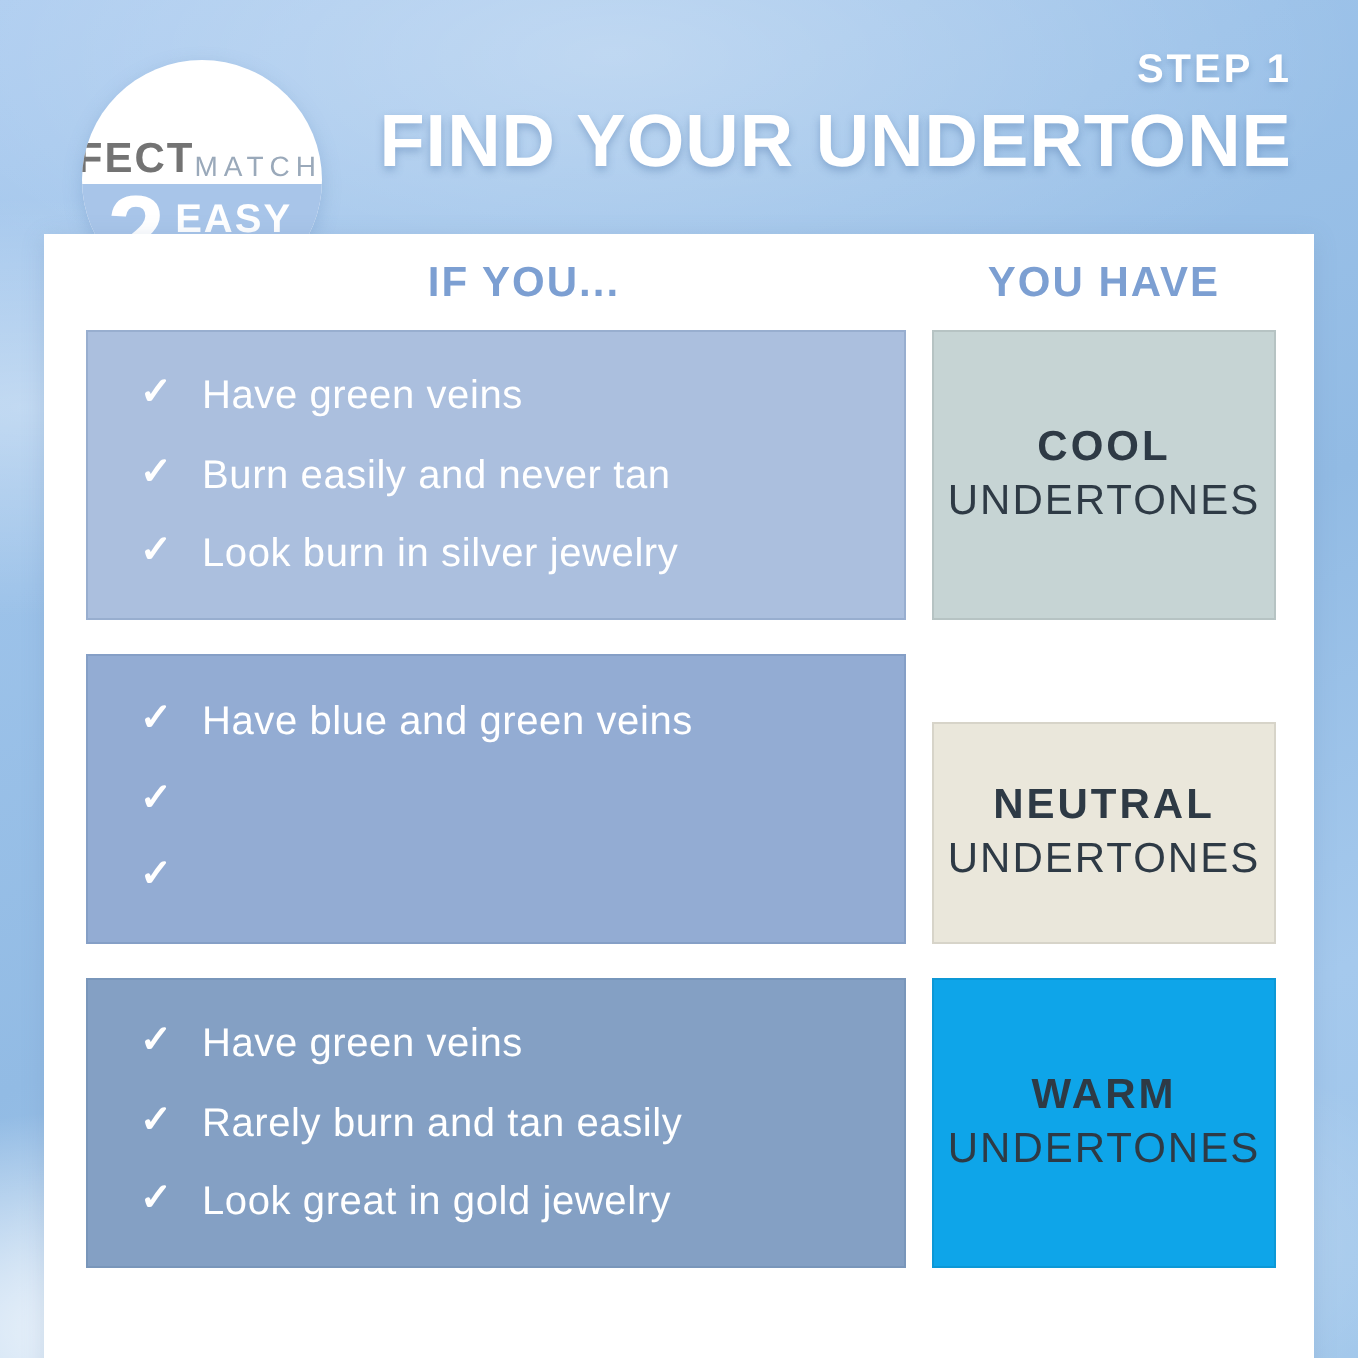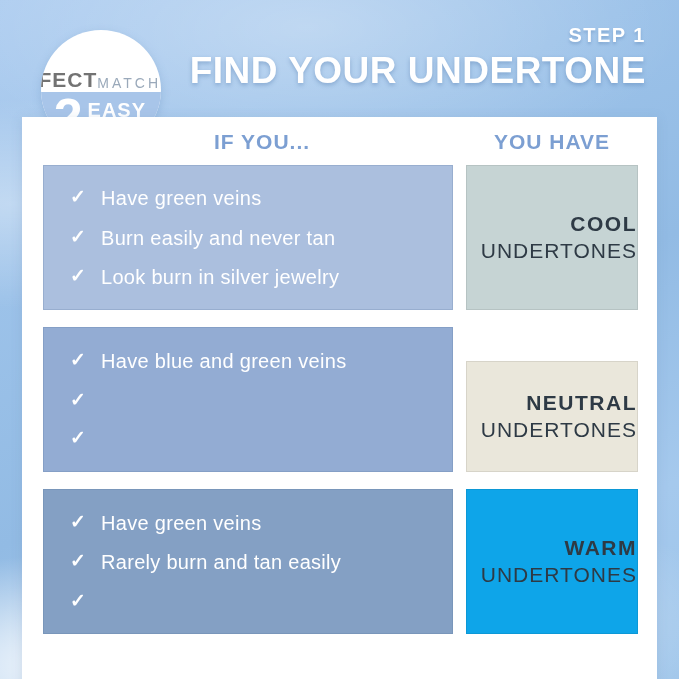--- a/index.html
+++ b/index.html
@@ -39,21 +39,21 @@
   .col-headers{position:absolute;left:21px;top:13px;display:grid;grid-template-columns:410px 172px;column-gap:13px;}
   .col-header{font-size:21px;font-weight:700;letter-spacing:1px;color:#7c9fd2;text-align:center;}
   .col-header-left{transform:translateX(14px);}
   .rows-grid{position:absolute;left:21px;top:48px;display:grid;grid-template-columns:410px 172px;
     column-gap:13px;grid-auto-rows:145px;row-gap:17px;}
   .panel{display:flex;flex-direction:column;justify-content:space-evenly;padding:6px 0;
     border:1px solid rgba(80,110,150,0.20);box-sizing:border-box;}
   .item{display:flex;align-items:flex-start;padding-left:26px;}
   .check{width:31px;flex:0 0 31px;color:#ffffff;font-size:19px;font-weight:600;line-height:1.3;}
   .item-text{color:#ffffff;font-size:20px;font-weight:500;letter-spacing:0.3px;line-height:1.3;white-space:pre-line;}
-  .tile{display:flex;flex-direction:column;justify-content:center;align-items:flex-end;
+  .tile{display:flex;flex-direction:column;justify-content:center;align-items:center;
     border:1px solid rgba(0,0,0,0.08);box-sizing:border-box;}
   .tile-line1{font-size:21px;font-weight:700;letter-spacing:1.5px;color:#2e3a45;line-height:1.25;}
   .tile-line2{font-size:21px;font-weight:400;letter-spacing:1px;color:#2e3a45;line-height:1.25;}
 </style>
 </head>
 <body>
 
 <div class="scene">
 
   <div class="badge">
@@ -125,20 +125,21 @@
         <div class="item">
           <span class="check">✓</span>
           <span class="item-text">Have green veins</span>
         </div>
         <div class="item">
           <span class="check">✓</span>
           <span class="item-text">Rarely burn and tan easily</span>
         </div>
         <div class="item">
           <span class="check">✓</span>
+          <span class="item-text">Look great in gold jewelry</span>
         </div>
       </div>
       <div class="tile" style="background-color: #0ea5e9;">
         <div class="tile-line1">WARM</div>
         <div class="tile-line2">UNDERTONES</div>
       </div>
 
     </div>
   </div>
 </div>

